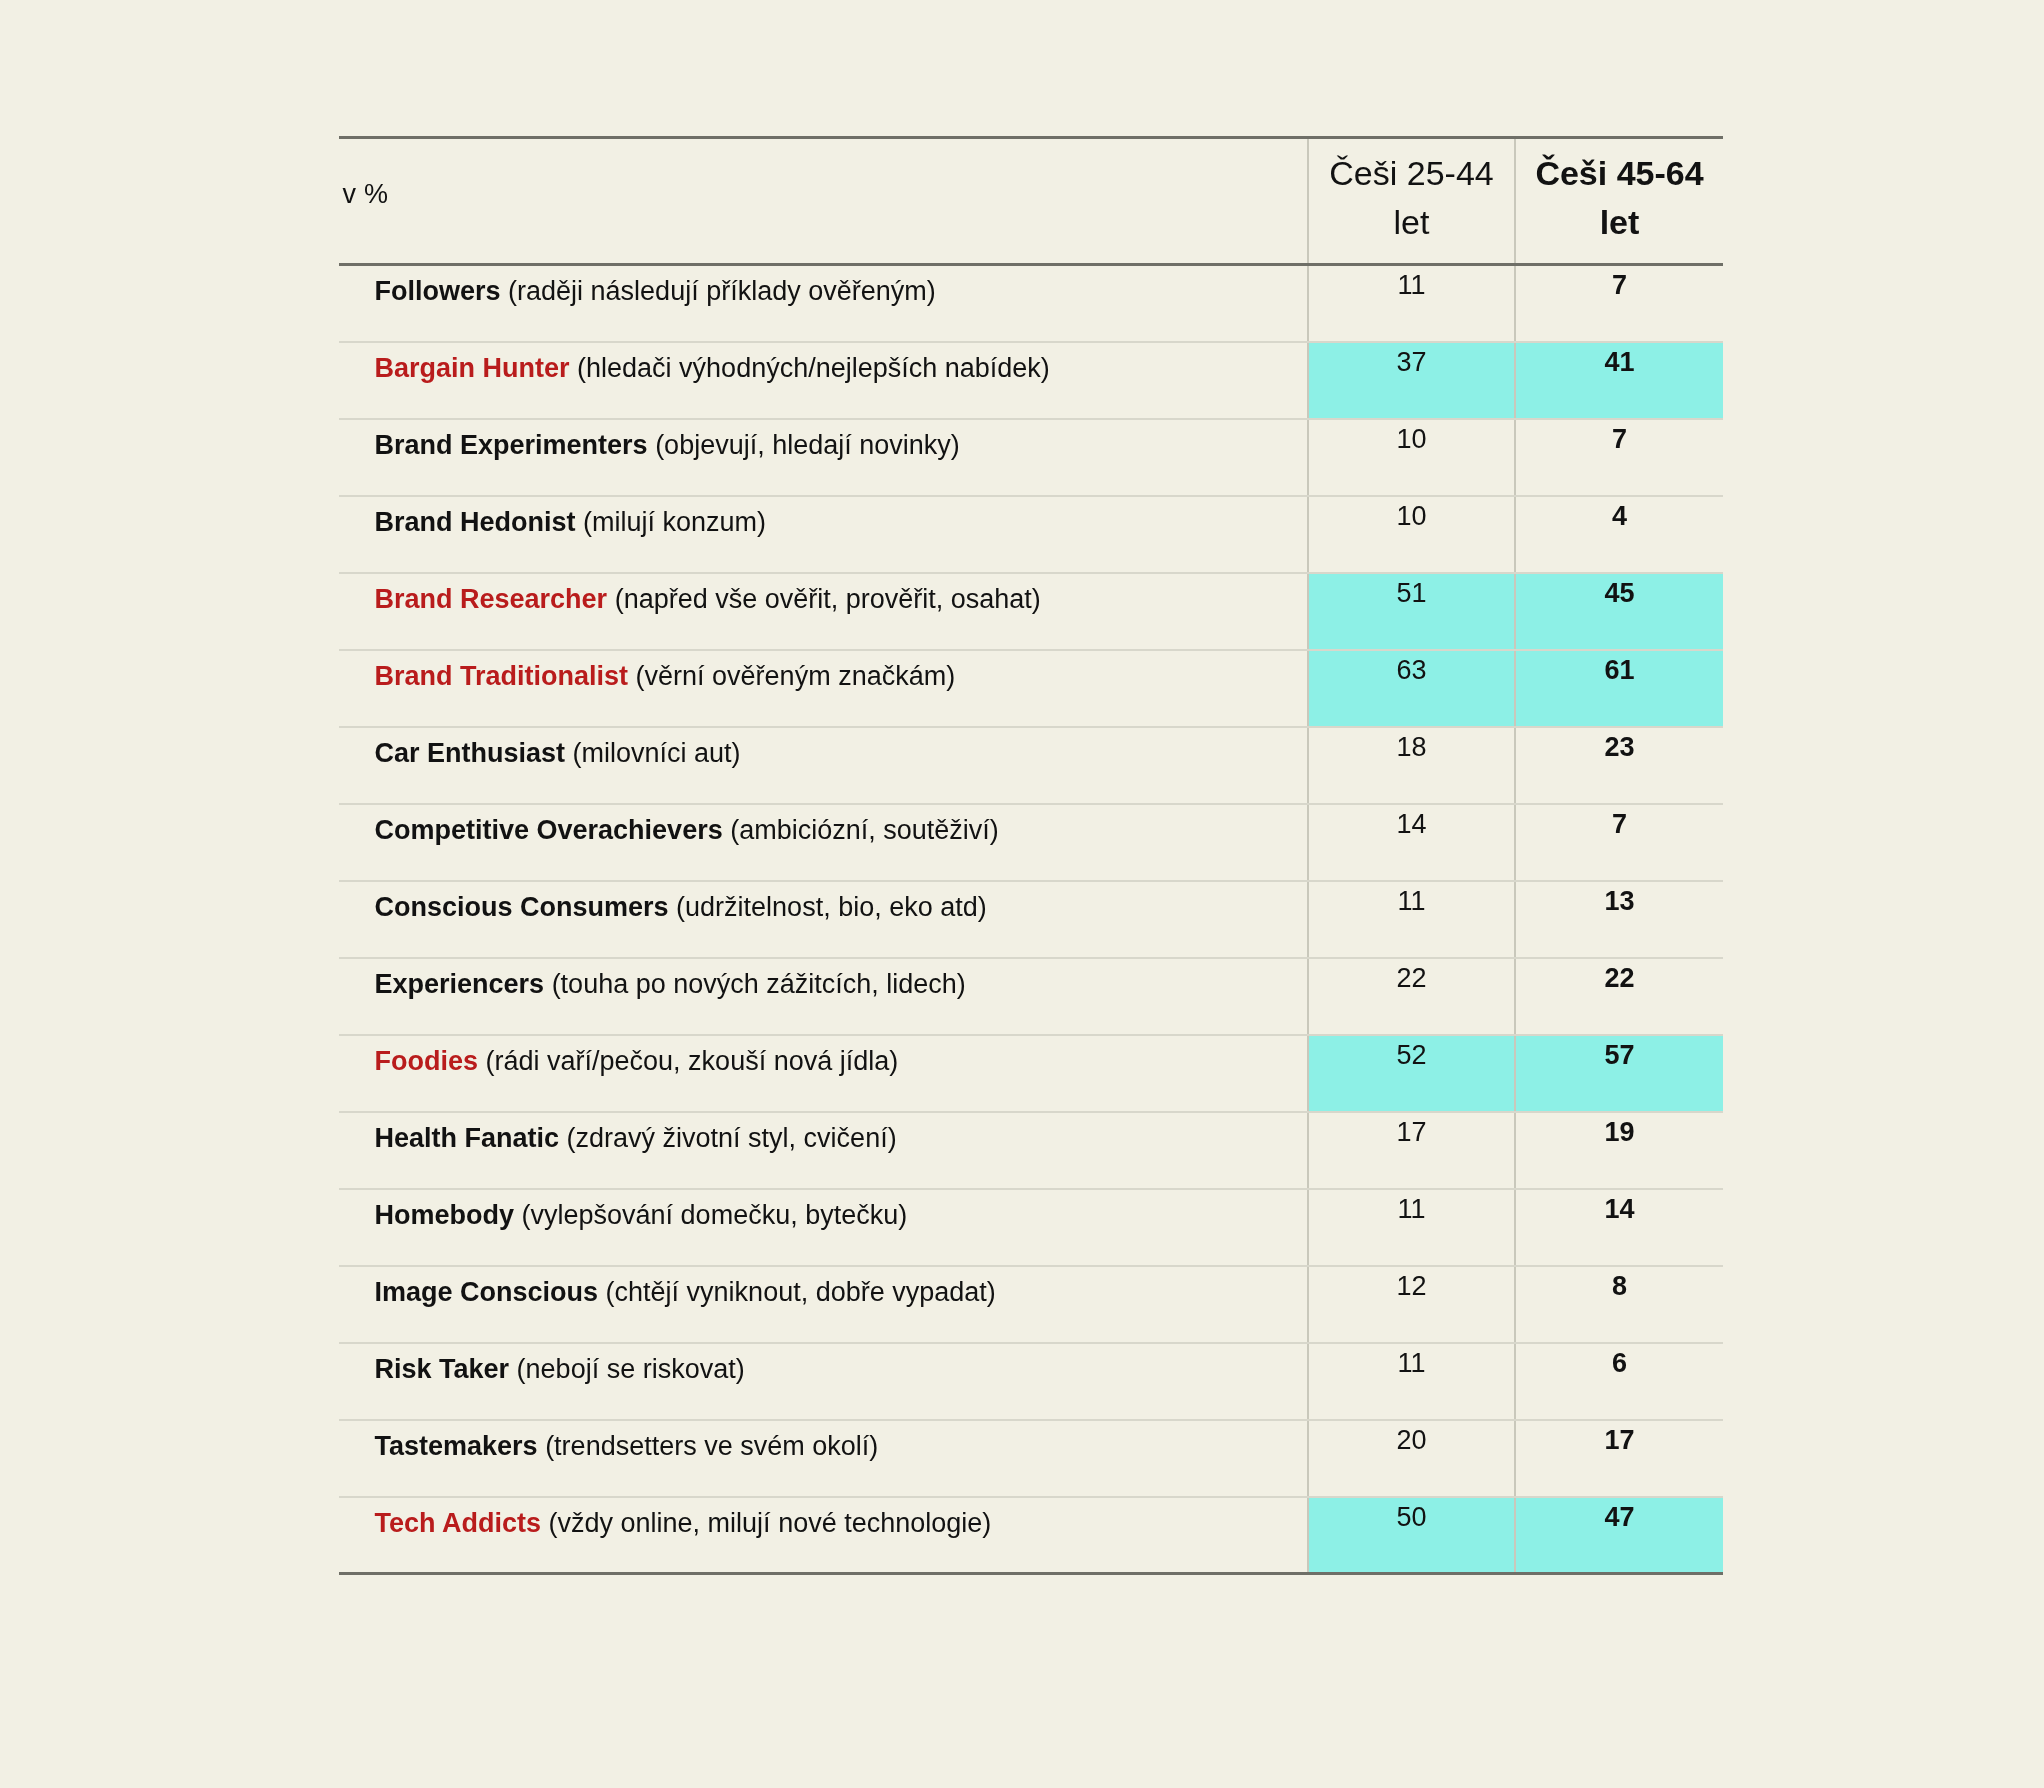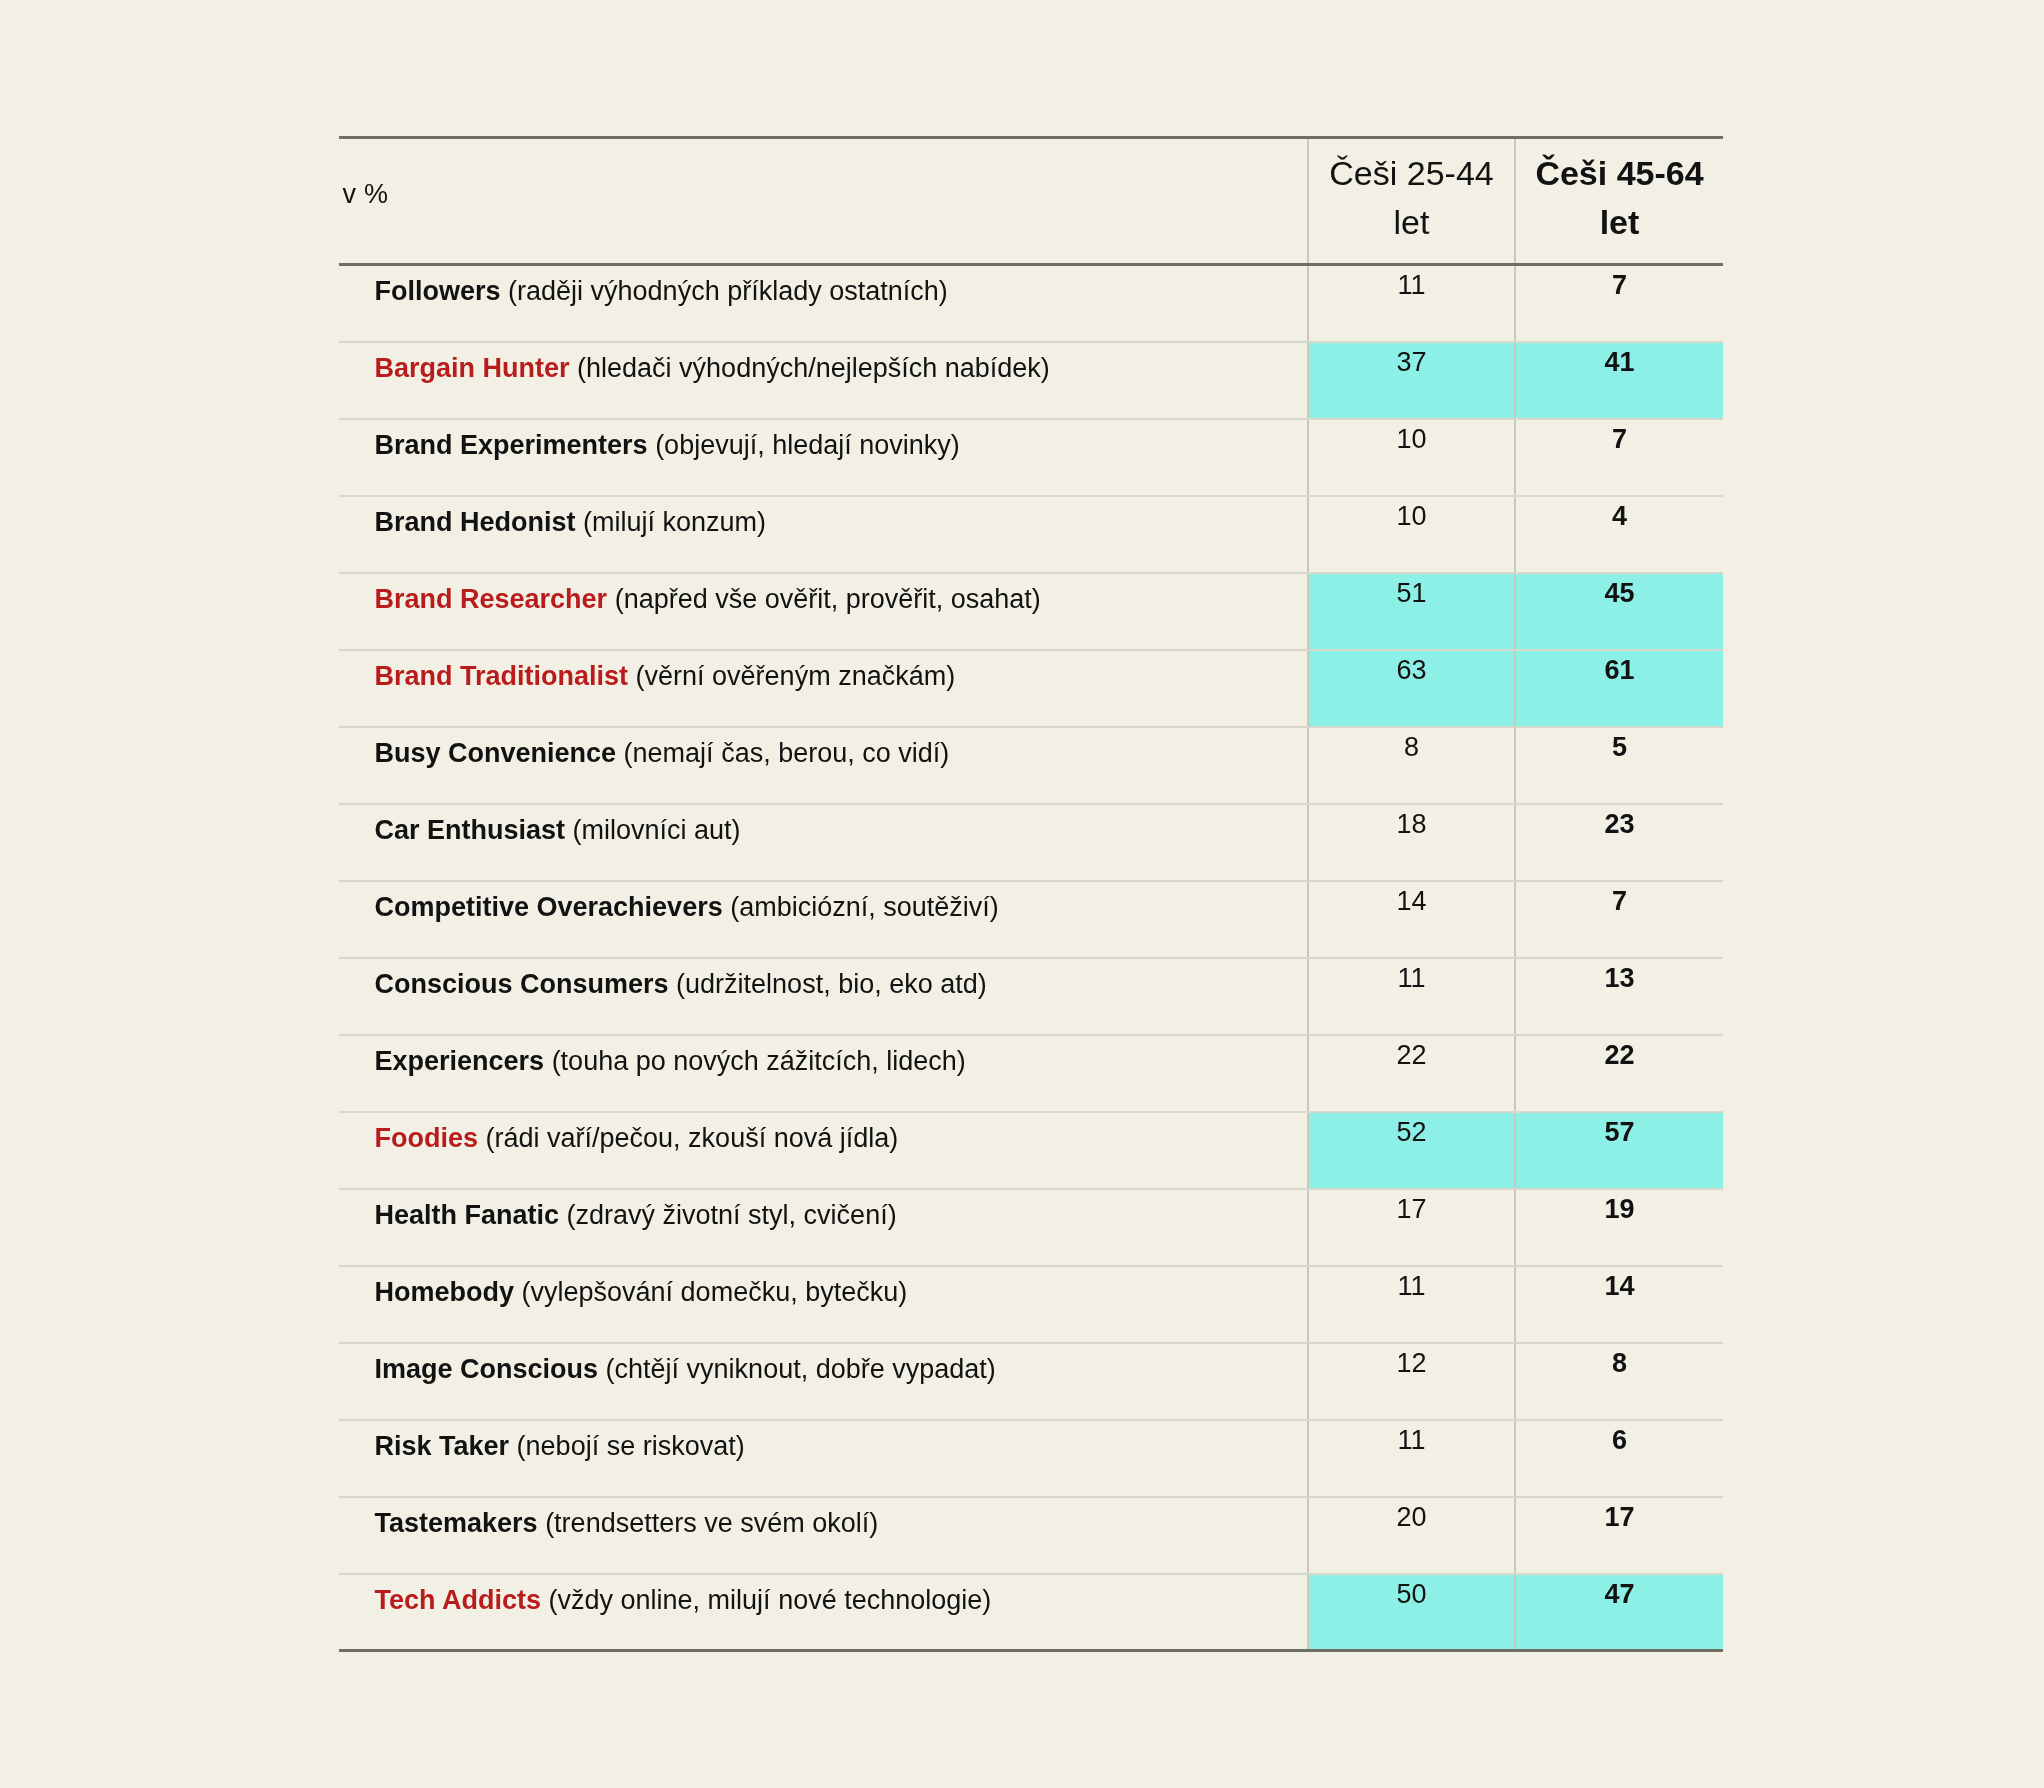--- a/index.html
+++ b/index.html
@@ -139,21 +139,21 @@
             <span>let</span>
           </th>
           <th class="h-num bold">
             <span>Češi 45-64</span><br>
             <span>let</span>
           </th>
         </tr>
       </thead>
       <tbody id="table-body">
           <tr class="data-row">
-            <td class="cell-label"><span class="seg-name">Followers</span> <span class="seg-desc">(raději výhodných příklady ostatních)</span></td>
+            <td class="cell-label"><span class="seg-name">Followers</span> <span class="seg-desc">(raději následují příklady ověřeným)</span></td>
             <td class="cell-num reg">11</td>
             <td class="cell-num bold">7</td>
           </tr>
           <tr class="data-row">
             <td class="cell-label hl"><span class="seg-name">Bargain Hunter</span> <span class="seg-desc">(hledači výhodných/nejlepších nabídek)</span></td>
             <td class="cell-num reg hl">37</td>
             <td class="cell-num bold hl">41</td>
           </tr>
           <tr class="data-row">
             <td class="cell-label"><span class="seg-name">Brand Experimenters</span> <span class="seg-desc">(objevují, hledají novinky)</span></td>
@@ -167,25 +167,20 @@
           </tr>
           <tr class="data-row">
             <td class="cell-label hl"><span class="seg-name">Brand Researcher</span> <span class="seg-desc">(napřed vše ověřit, prověřit, osahat)</span></td>
             <td class="cell-num reg hl">51</td>
             <td class="cell-num bold hl">45</td>
           </tr>
           <tr class="data-row">
             <td class="cell-label hl"><span class="seg-name">Brand Traditionalist</span> <span class="seg-desc">(věrní ověřeným značkám)</span></td>
             <td class="cell-num reg hl">63</td>
             <td class="cell-num bold hl">61</td>
-          </tr>
-          <tr class="data-row">
-            <td class="cell-label"><span class="seg-name">Busy Convenience</span> <span class="seg-desc">(nemají čas, berou, co vidí)</span></td>
-            <td class="cell-num reg">8</td>
-            <td class="cell-num bold">5</td>
           </tr>
           <tr class="data-row">
             <td class="cell-label"><span class="seg-name">Car Enthusiast</span> <span class="seg-desc">(milovníci aut)</span></td>
             <td class="cell-num reg">18</td>
             <td class="cell-num bold">23</td>
           </tr>
           <tr class="data-row">
             <td class="cell-label"><span class="seg-name">Competitive Overachievers</span> <span class="seg-desc">(ambiciózní, soutěživí)</span></td>
             <td class="cell-num reg">14</td>
             <td class="cell-num bold">7</td>

